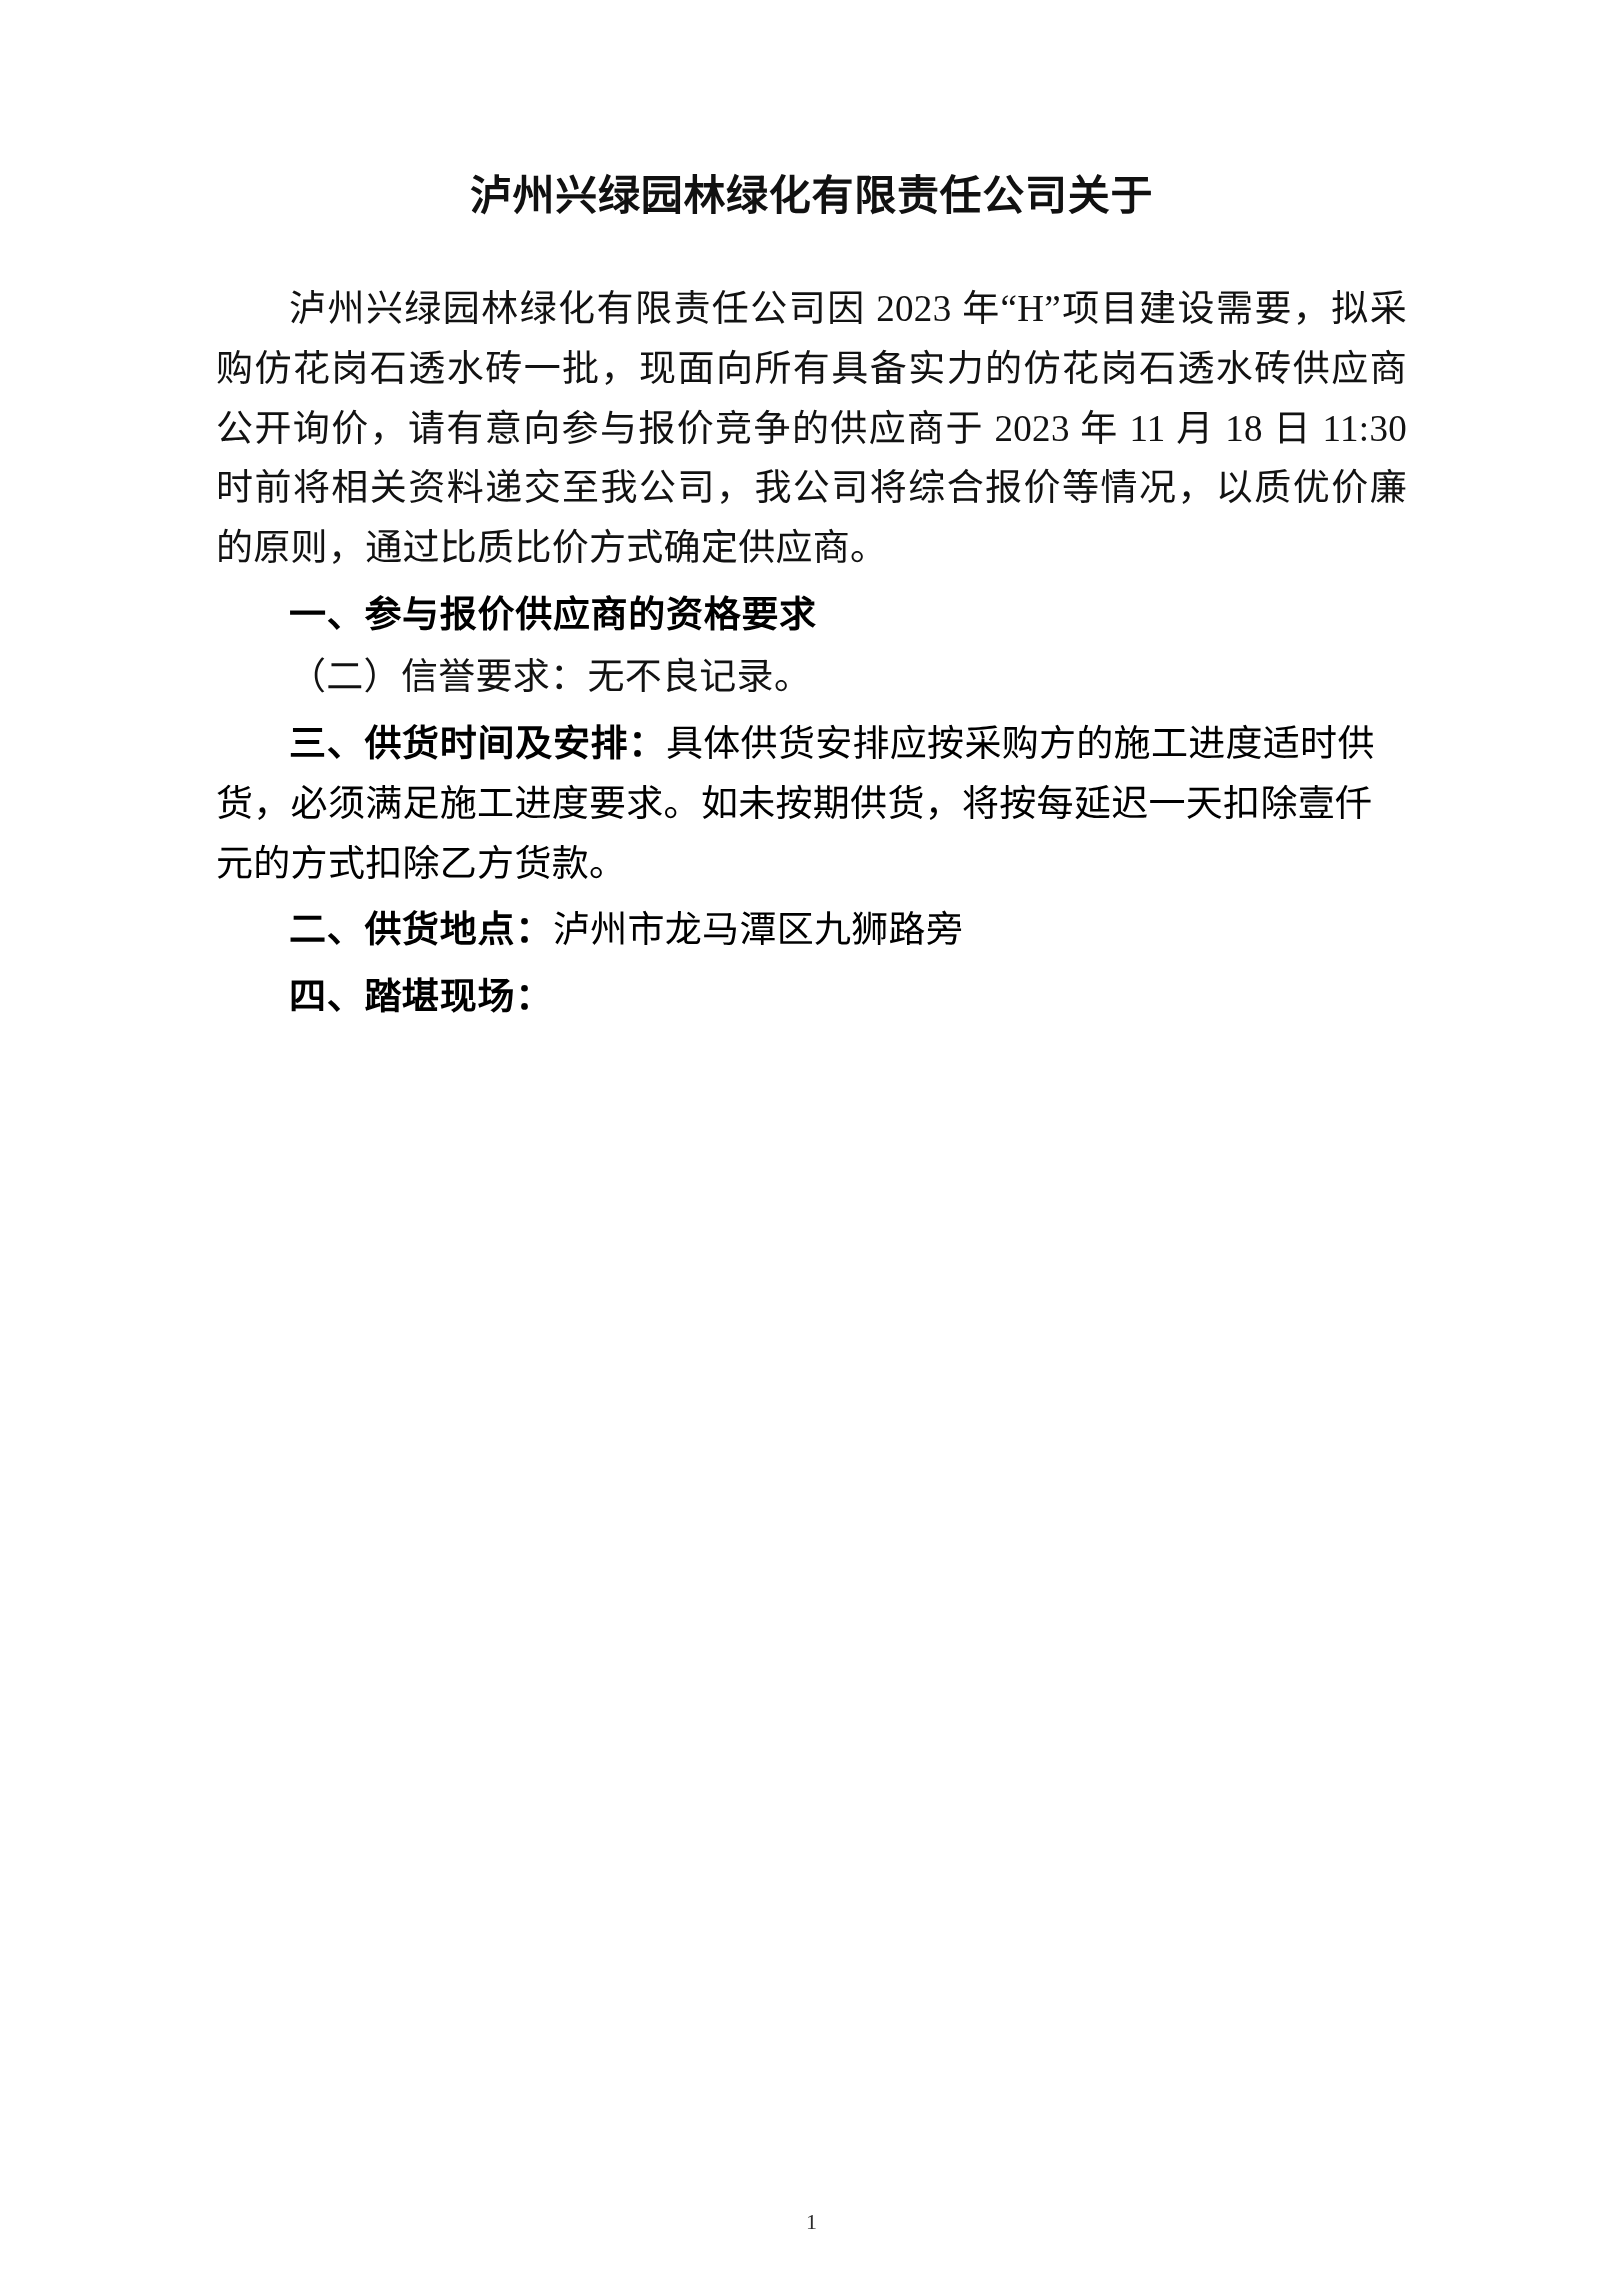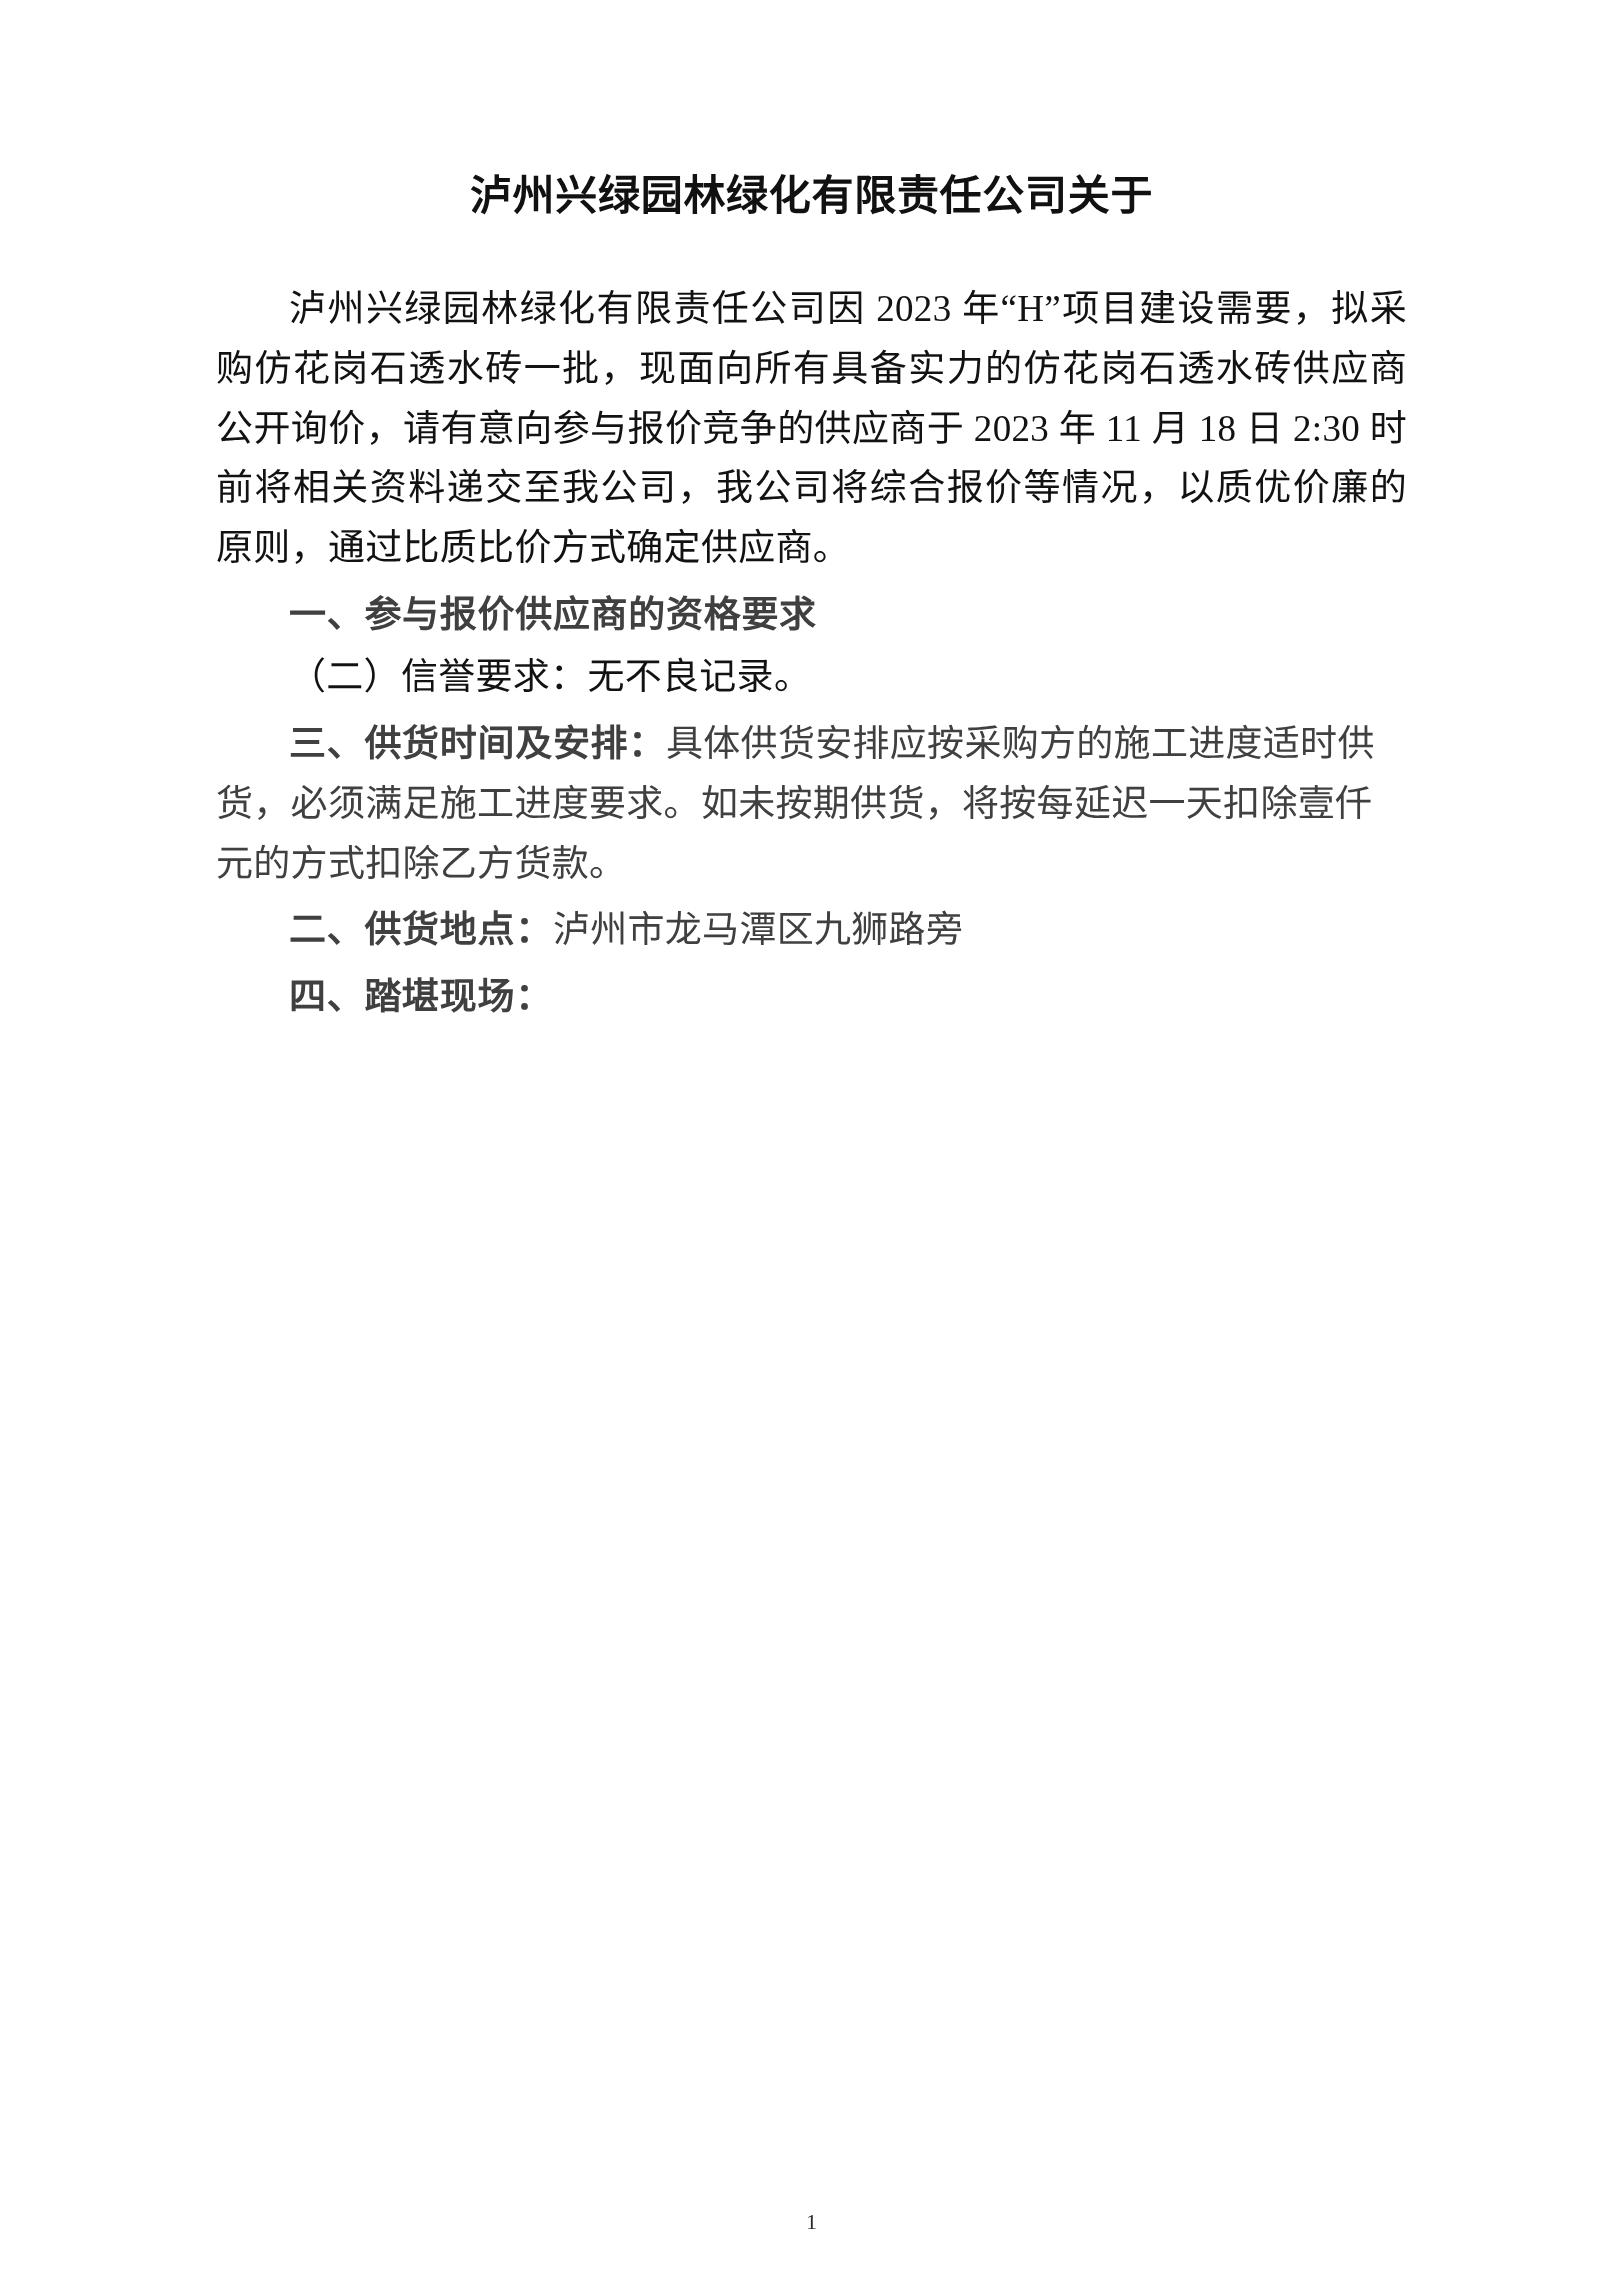--- a/index.html
+++ b/index.html
@@ -49,21 +49,21 @@
     letter-spacing: 0.3px;
     color: #121212;
   }
   p.heading {
     font-size: 37px;
     line-height: 1.62;
     margin: 6.5px 0 2.6px 0;
     text-indent: 73px;
     font-weight: bold;
     letter-spacing: 0.7px;
-    color: #404040;
+    color: #000000;
   }
   p.heading .normal {
     font-weight: normal;
     letter-spacing: 0.3px;
   }
   .page-number {
     position: absolute;
     bottom: 60px;
     left: 0;
     width: 1623px;
@@ -76,21 +76,21 @@
 <body>
 
 <div class="page">
 
   <h1 class="doc-title">
     <span class="title-line">泸州兴绿园林绿化有限责任公司关于</span>
   </h1>
 
   <div class="body-block">
 
-    <p class="para">泸州兴绿园林绿化有限责任公司因 2023 年“H”项目建设需要，拟采购仿花岗石透水砖一批，现面向所有具备实力的仿花岗石透水砖供应商公开询价，请有意向参与报价竞争的供应商于 2023 年 11 月 18 日 2:30 时前将相关资料递交至我公司，我公司将综合报价等情况，以质优价廉的原则，通过比质比价方式确定供应商。</p>
+    <p class="para">泸州兴绿园林绿化有限责任公司因 2023 年“H”项目建设需要，拟采购仿花岗石透水砖一批，现面向所有具备实力的仿花岗石透水砖供应商公开询价，请有意向参与报价竞争的供应商于 2023 年 11 月 18 日 11:30 时前将相关资料递交至我公司，我公司将综合报价等情况，以质优价廉的原则，通过比质比价方式确定供应商。</p>
 
     <p class="heading">
       <span>一、参与报价供应商的资格要求</span>
     </p>
     <p class="para">（二）信誉要求：无不良记录。</p>
 
     <p class="heading">
       <span>三、供货时间及安排：</span><span class="normal">具体供货安排应按采购方的施工进度适时供货，必须满足施工进度要求。如未按期供货，将按每延迟一天扣除壹仟元的方式扣除乙方货款。</span>
     </p>
 

